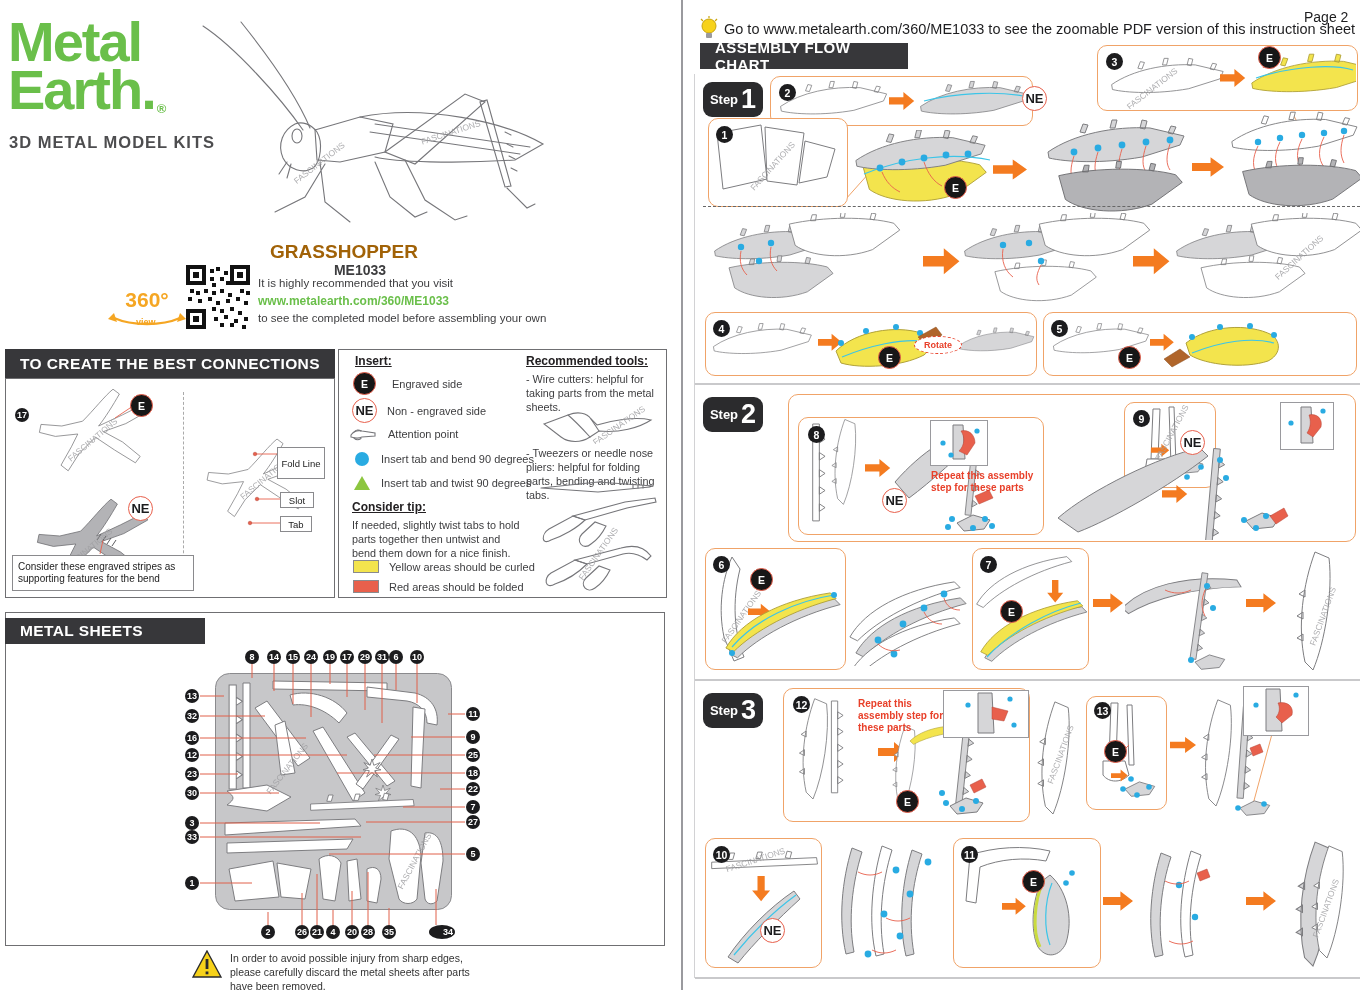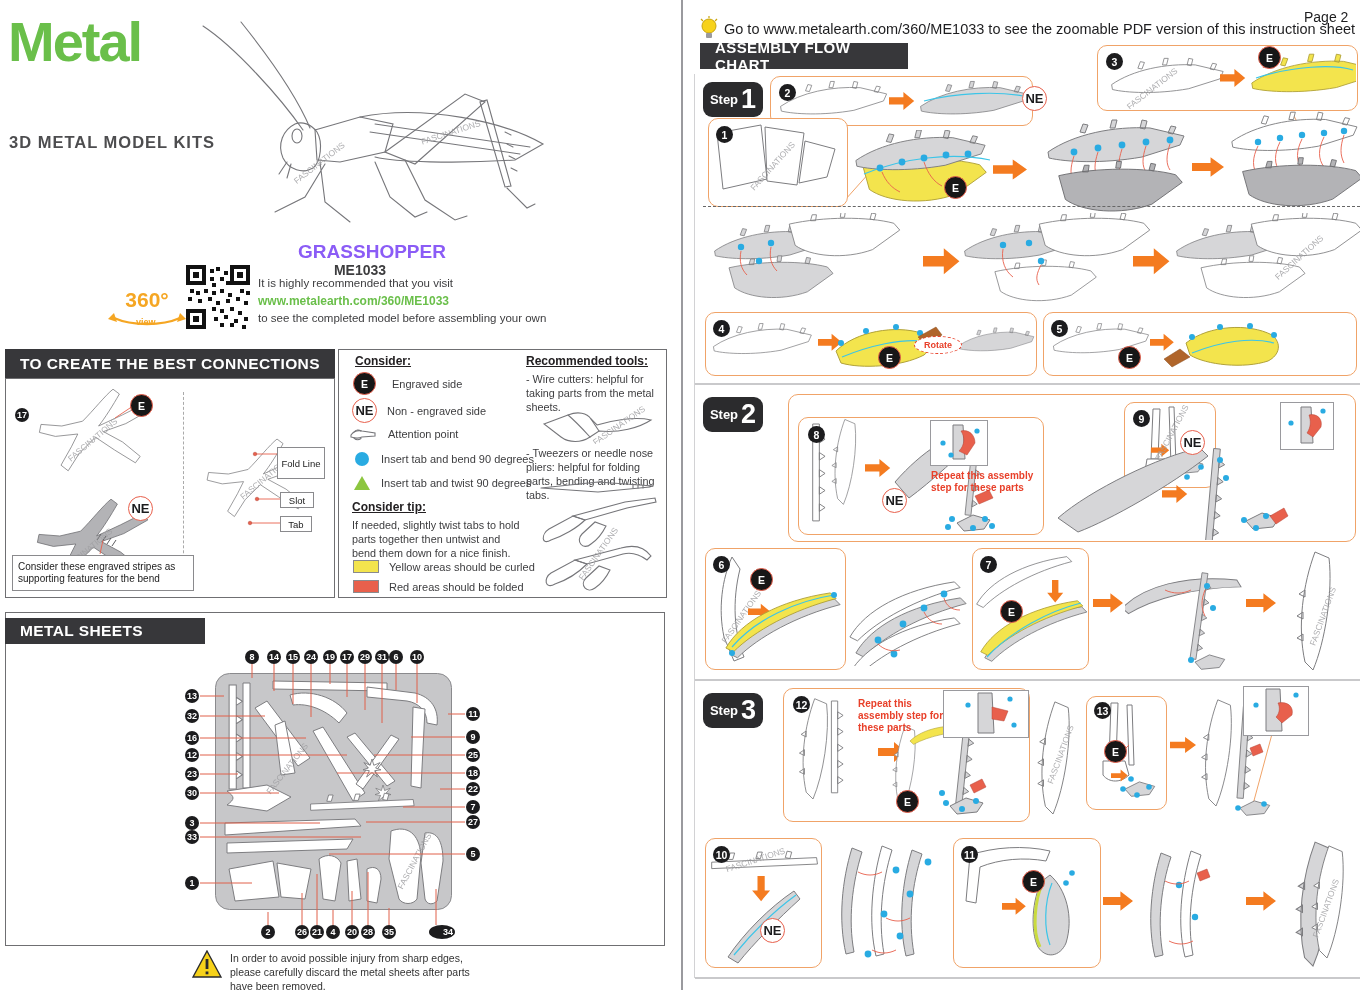--- a/index.html
+++ b/index.html
@@ -64,20 +64,24 @@
     <path id="twig" d="M62,44 C76,30 90,12 100,4 L108,10 C100,24 90,40 82,50 L112,36 L140,22 L146,30 L116,47 L88,57 L112,70 L134,88 L128,96 L102,80 L78,64 L58,84 L44,106 L35,99 L48,76 L56,60 L28,63 L8,58 L10,48 L36,50 Z"></path>
     <polygon id="arrowp" points="0,7 16,7 16,1 28,11 16,21 16,15 0,15"></polygon>
     <path id="star8" d="M10,0 L12,7 L19,4 L14,10 L20,12 L13,13 L16,20 L10,15 L4,20 L7,13 L0,12 L6,10 L1,4 L8,7 Z"></path>
   </defs>
 </svg>
 
 <div id="page">
 
   <div class="t" style="left:8px;top:18px;font-size:56px;font-weight:700;letter-spacing:-2px;line-height:.86;color:#6abf4a">
     <div>Metal</div>
+    <div style="display:flex;align-items:flex-end">
+      <span>Earth.</span>
+      <span style="font-size:13px;letter-spacing:0;margin-left:2px">®</span>
+    </div>
   </div>
   <div class="t" style="left:9px;top:133px;font-size:16.5px;font-weight:700;color:#4d4d4f;letter-spacing:1px">3D METAL MODEL KITS</div>
 
   <svg class="abs" style="left:175px;top:12px" width="395" height="228" viewBox="0 0 395 228">
     <path class="ol" d="M128,118 C105,85 60,35 28,14"></path>
     <path class="ol" d="M135,116 C120,80 90,40 66,10"></path>
     <path class="ol" d="M120,112 C108,118 102,132 108,146 C114,158 128,162 138,156 C146,150 148,130 142,120 C136,112 127,109 120,112 Z"></path>
     <ellipse class="ol" cx="122" cy="124" rx="5" ry="7"></ellipse>
     <path class="ol" d="M112,150 L104,162 M116,152 L112,166"></path>
     <path class="ol" d="M140,118 L185,105 L218,112 L210,140 L165,150 L142,148 Z"></path>
@@ -87,21 +91,21 @@
     <path class="ol" d="M305,90 L330,175 L336,174 L312,88 Z"></path>
     <path class="ol" d="M330,120 l6,3 M332,132 l6,3 M334,144 l6,3 M336,156 l6,3"></path>
     <path class="ol" d="M332,176 L352,196 L360,192"></path>
     <path class="ol" d="M200,150 L215,185 L240,205 L252,200"></path>
     <path class="ol" d="M150,152 L130,185 L100,200 M145,150 L150,190 L175,210"></path>
     <path class="ol" d="M230,148 L250,188 L280,208 L292,204"></path>
     <text class="wm" transform="rotate(-38 150 140)" x="108" y="148">FASCINATIONS</text>
     <text class="wm" transform="rotate(-18 280 120)" x="245" y="122">FASCINATIONS</text>
   </svg>
 
-  <div class="t" style="left:162px;top:241px;width:420px;text-align:center;font-size:19px;font-weight:700;color:#8b5cf6">GRASSHOPPER</div>
+  <div class="t" style="left:134px;top:241px;width:420px;text-align:center;font-size:19px;font-weight:700;color:#a16207">GRASSHOPPER</div>
   <div class="t" style="left:150px;top:262px;width:420px;text-align:center;font-size:14px;font-weight:700;color:#3d3d3f">ME1033</div>
 
   <div class="t" style="left:108px;top:288px;width:78px;text-align:center;color:#f5a623">
     <div style="font-size:21px;font-weight:700">360°</div>
     <svg width="78" height="16" viewBox="0 0 78 16">
       <path d="M6,6 C24,14 54,14 72,6" fill="none" stroke="#f5a623" stroke-width="2.4"></path>
       <polygon points="72,1 78,7 69,10" fill="#f5a623"></polygon>
       <polygon points="6,1 0,7 9,10" fill="#f5a623"></polygon>
       <text x="28" y="13" font-size="9" font-weight="bold" fill="#f5a623">view</text>
     </svg>
@@ -187,21 +191,21 @@
   <div class="nbadge" style="left:15px;top:408px">17</div>
   <div class="ebadge" style="left:130px;top:394px">E</div>
   <div class="nebadge" style="left:128px;top:496px">NE</div>
   <div class="lblbox" style="left:277px;top:447px;width:48px;height:32px">Fold Line</div>
   <div class="lblbox" style="left:280px;top:492px;width:34px;height:16px">Slot</div>
   <div class="lblbox" style="left:280px;top:516px;width:32px;height:16px">Tab</div>
   <div class="lblbox" style="left:12px;top:555px;width:182px;height:36px;font-size:10px;padding:2px 5px;text-align:left;line-height:1.25">Consider these engraved stripes as supporting features for the bend</div>
 
   <div class="box" style="left:338px;top:349px;width:329px;height:249px"></div>
 
-  <div class="t undl" style="left:355px;top:354px;font-size:12px;font-weight:700;color:#232022">Consider:</div>
+  <div class="t undl" style="left:355px;top:354px;font-size:12px;font-weight:700;color:#232022">Insert:</div>
 
   <div class="legrow" style="left:353px;top:372px">
     <span class="ebadge" style="position:static">E</span>
     <span style="margin-left:6px">Engraved side</span>
   </div>
   <div class="legrow" style="left:352px;top:398px">
     <span class="nebadge" style="position:static">NE</span>
     <span style="margin-left:0">Non - engraved side</span>
   </div>
   <div class="legrow" style="left:350px;top:426px">

